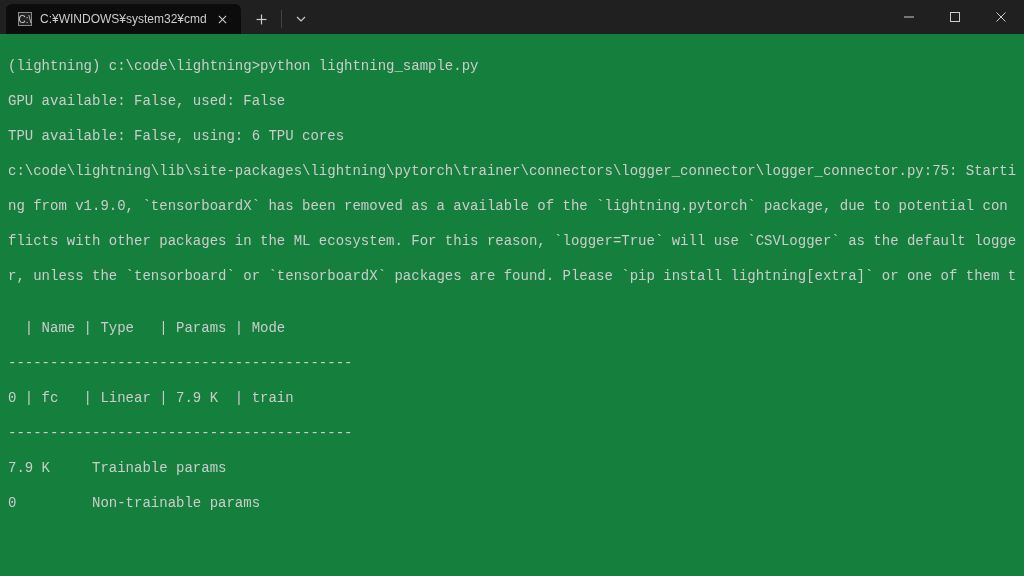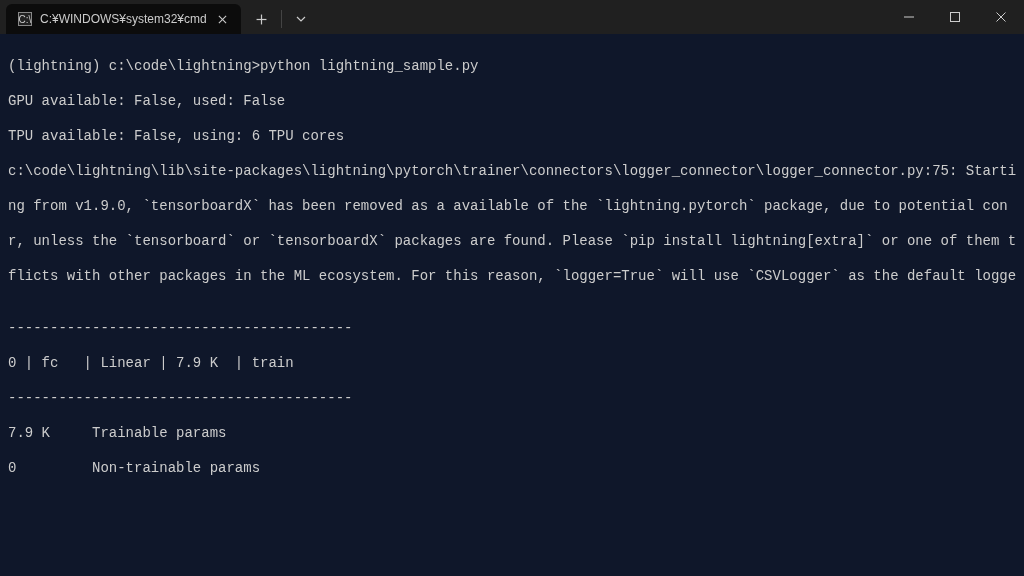--- a/index.html
+++ b/index.html
@@ -55,21 +55,21 @@
   .spacer { flex: 1; }
   .win-controls { display: flex; }
   .win-btn {
     width: 46px; height: 34px;
     display: inline-flex; align-items: center; justify-content: center;
     color: #ccc;
   }
   .win-btn svg { width: 10px; height: 10px; }
 
   .terminal {
-    background: #0f172a;
+    background: #15803d;
     color: #ccc;
     font-size: 14px;
     line-height: 17.5px;
     padding: 6px 8px 0 8px;
     white-space: pre;
     letter-spacing: 0;
     height: calc(576px - 34px);
     overflow: hidden;
     position: relative;
   }
@@ -124,23 +124,24 @@
     </div>
   </div>
 </div>
 
 <div class="terminal">
 <div class="row">(lightning) c:\code\lightning&gt;python lightning_sample.py</div>
 <div class="row">GPU available: False, used: False</div>
 <div class="row">TPU available: False, using: 6 TPU cores</div>
 <div class="row">c:\code\lightning\lib\site-packages\lightning\pytorch\trainer\connectors\logger_connector\logger_connector.py:75: Starti</div>
 <div class="row">ng from v1.9.0, `tensorboardX` has been removed as a available of the `lightning.pytorch` package, due to potential con</div>
+<div class="row">flicts with other packages in the ML ecosystem. For this reason, `logger=True` will use `CSVLogger` as the default logge</div>
 <div class="row">r, unless the `tensorboard` or `tensorboardX` packages are found. Please `pip install lightning[extra]` or one of them t</div>
-<div class="row">flicts with other packages in the ML ecosystem. For this reason, `logger=True` will use `CSVLogger` as the default logge</div>
 <div class="row"></div>
+<div class="row">  | Name | Type   | Params | Mode</div>
 <div class="row">-----------------------------------------</div>
 <div class="row">0 | fc   | Linear | 7.9 K  | train</div>
 <div class="row">-----------------------------------------</div>
 <div class="row">7.9 K     Trainable params</div>
 <div class="row">0         Non-trainable params</div>
 
 
 
 
 

